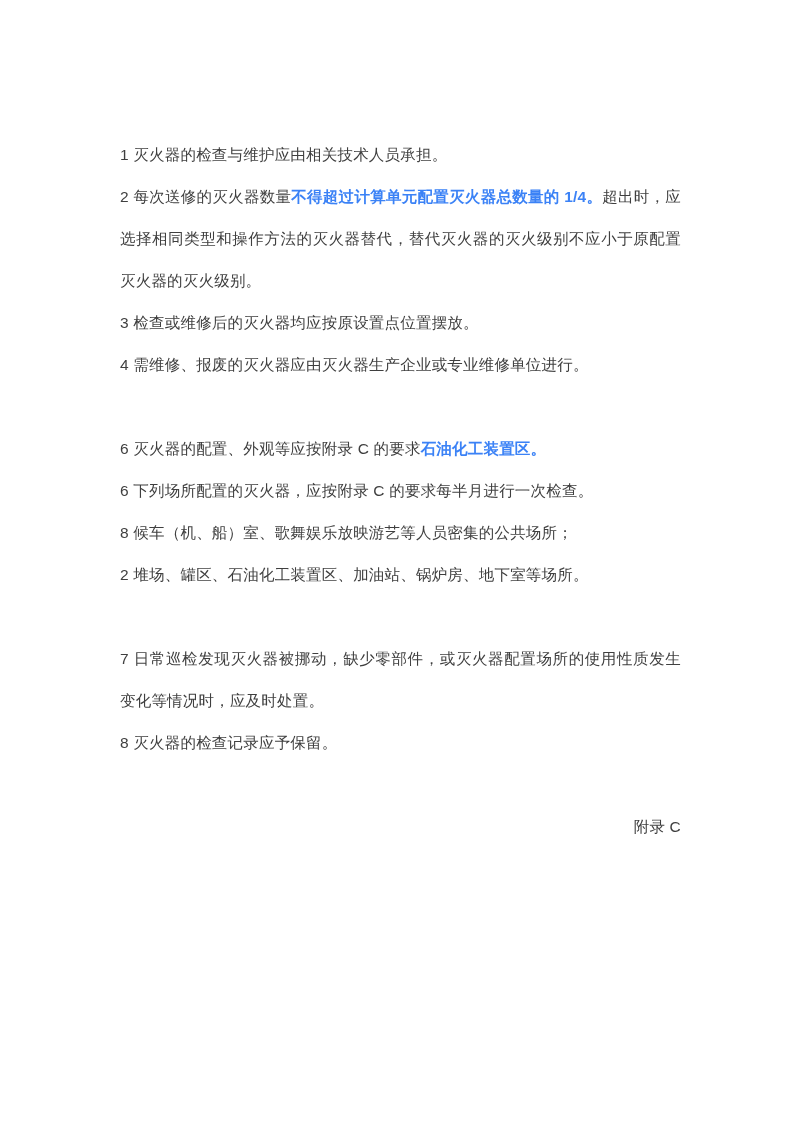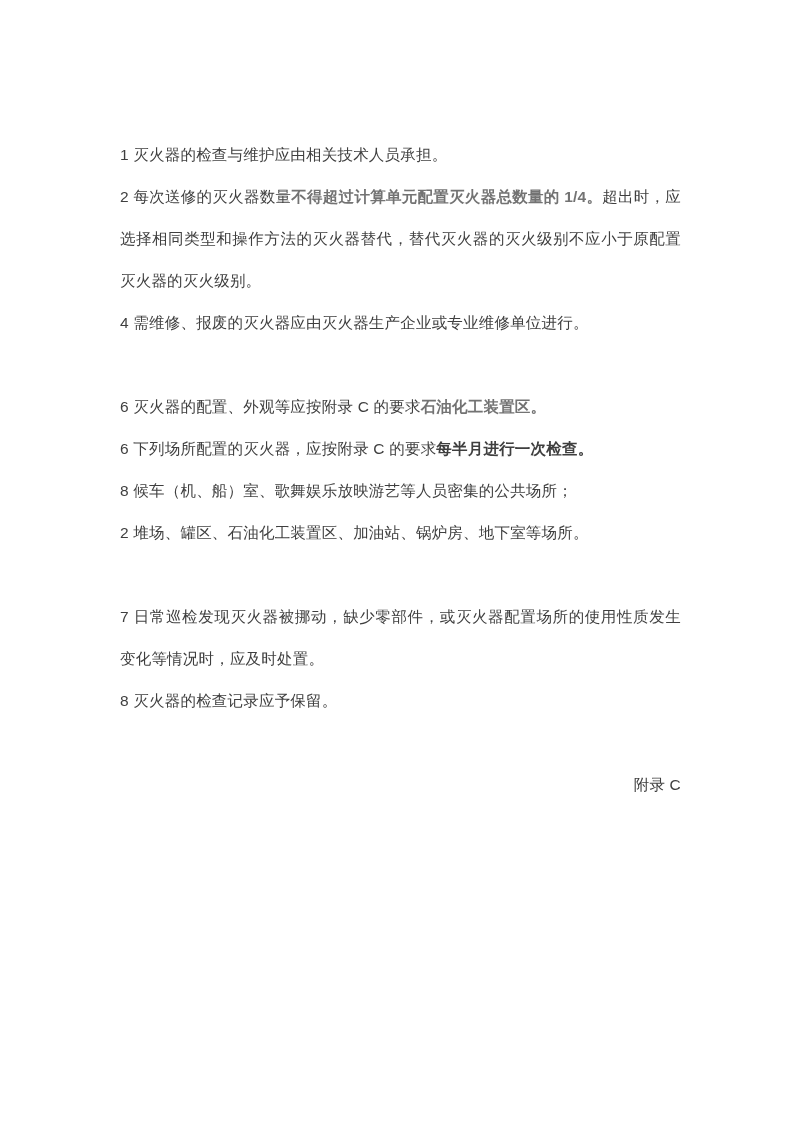--- a/index.html
+++ b/index.html
@@ -33,34 +33,35 @@
   .doc-body p.align-center {
     text-align: right;
   }
   .doc-body p.blank-line {
     height: 42px;
   }
   .run-normal {
     font-weight: normal;
   }
   .run-bold {
-    font-weight: bold;
+    font-weight: normal;
   }
   .run-bold-red {
     font-weight: bold;
-    color: #737373;
+    color: #3b82f6;
   }
 </style>
 </head>
 <body>
 
 <div class="page">
   <div class="doc-body">
       <p class=""><span class="run-normal">1 灭火器的检查与维护应由相关技术人员承担。</span></p>
       <p class=""><span class="run-normal">2 每次送修的灭火器数量</span><span class="run-bold-red">不得超过计算单元配置灭火器总数量的 1/4。</span><span class="run-normal">超出时，应选择相同类型和操作方法的灭火器替代，替代灭火器的灭火级别不应小于原配置灭火器的灭火级别。</span></p>
+      <p class=""><span class="run-normal">3 检查或维修后的灭火器均应按原设置点位置摆放。</span></p>
       <p class=""><span class="run-normal">4 需维修、报废的灭火器应由灭火器生产企业或专业维修单位进行。</span></p>
       <p class="blank-line"></p>
       <p class=""><span class="run-normal">6 灭火器的配置、外观等应按附录 C 的要求</span><span class="run-bold-red">石油化工装置区。</span></p>
       <p class=""><span class="run-normal">6 下列场所配置的灭火器，应按附录 C 的要求</span><span class="run-bold">每半月进行一次检查。</span></p>
       <p class=""><span class="run-normal">8 候车（机、船）室、歌舞娱乐放映游艺等人员密集的公共场所；</span></p>
       <p class=""><span class="run-normal">2 堆场、罐区、石油化工装置区、加油站、锅炉房、地下室等场所。</span></p>
       <p class="blank-line"></p>
       <p class=""><span class="run-normal">7 日常巡检发现灭火器被挪动，缺少零部件，或灭火器配置场所的使用性质发生变化等情况时，应及时处置。</span></p>
       <p class=""><span class="run-normal">8 灭火器的检查记录应予保留。</span></p>
       <p class="blank-line"></p>

